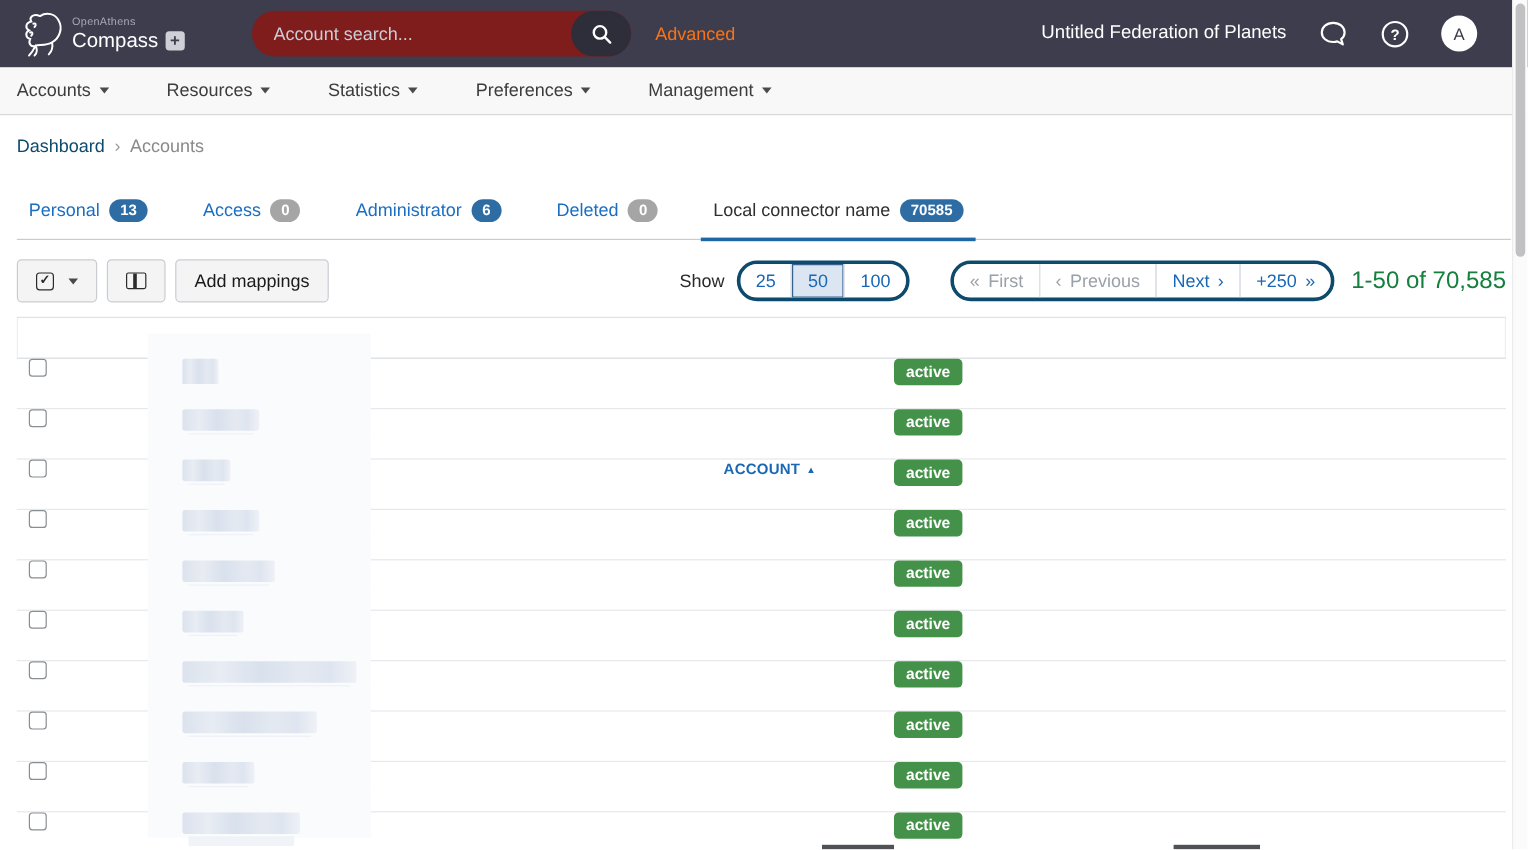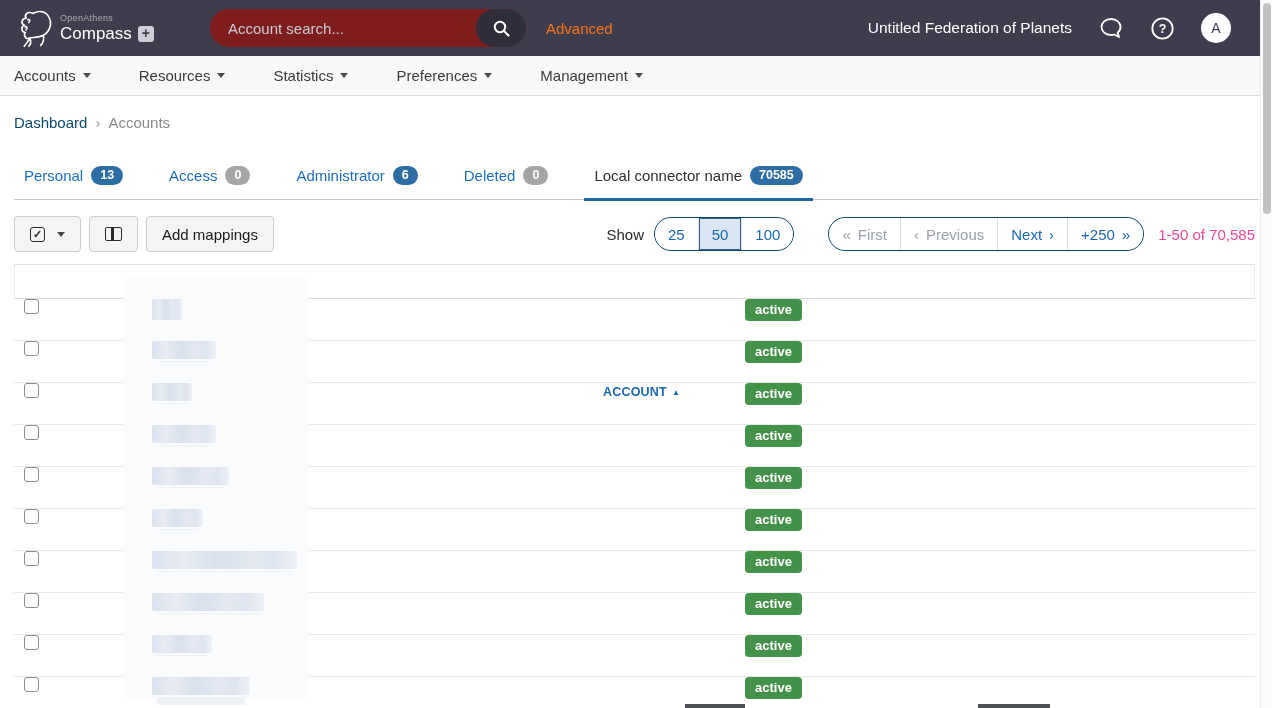--- a/index.html
+++ b/index.html
@@ -59,31 +59,31 @@
   .toolbar { margin:16px 18px 0 14px; display:flex; align-items:center; }
   .btn { height:36px; background:#f4f4f5; border:1px solid #c9cdd2; border-radius:4px; color:#1a1a1a;
          font-size:15px; font-family:inherit; padding:0 15px; cursor:pointer; display:flex;
          align-items:center; gap:5px; }
   .btn + .btn { margin-left:8px;text-align:right; }
   .cb-glyph { width:15px; height:15px; border:1.5px solid #2b2b2b; border-radius:3px; font-size:11px;
               line-height:12px; text-align:center; color:#2b2b2b; font-weight:bold; }
   .cols-glyph { width:17px; height:14px; border:1.5px solid #2b2b2b; border-radius:2px; position:relative; }
   .cols-glyph::after { content:""; position:absolute; left:5px; top:0; bottom:0; width:3px; background:#2b2b2b; }
   .show-label { margin-left:auto; font-size:15px; color:#2a2a2a; margin-right:10px; }
-  .pill-group { display:flex; align-items:stretch; height:34px; border:1px solid #0c4a6e;
+  .pill-group { display:flex; align-items:stretch; height:34px; border:3px solid #0c4a6e;
                 border-radius:17px; overflow:hidden; background:#a3a3a3; }
   .pill-item { display:flex; align-items:center; justify-content:center; font-size:15px; color:#1a68b5;
                padding:0 13px; cursor:pointer; background:#fff; border:none; font-family:inherit; }
   .pill-item.selected { background:#dce6f2; box-shadow:inset 0 0 0 1px #35628f; }
   .pager { margin-left:34px; }
   .pill-item + .pill-item { border-left:1px solid #d9dde1; }
   .pager .pill-item { gap:7px; }
   .pager .disabled { color:#9aa1a8; cursor:default; }
   .pg-icon { font-size:15px; }
-  .range-label { margin-left:14px; font-size:15px; color:#ec4899; }
+  .range-label { margin-left:14px; font-size:20px; color:#15803d; }
 
   
   .table { margin:12px 18px 0 14px; border-top:1px solid #e2e2e2; }
   .thead { display:flex; align-items:center; height:34px; border-bottom:1px solid #d8dbde;
            border-left:1px solid #eceff1; border-right:1px solid #eceff1;flex-direction:column; }
   .col-check { flex:0 0 117px; padding-left:10px; }
   .col-account { flex:0 0 614px; padding-left:14px; position:relative; }
   .col-status { flex:1; }
   .th { font-size:12.5px; font-weight:bold; letter-spacing:.2px; }
   .th-account { color:#1a68b5; cursor:pointer; display:inline-flex; align-items:center; gap:5px; }

